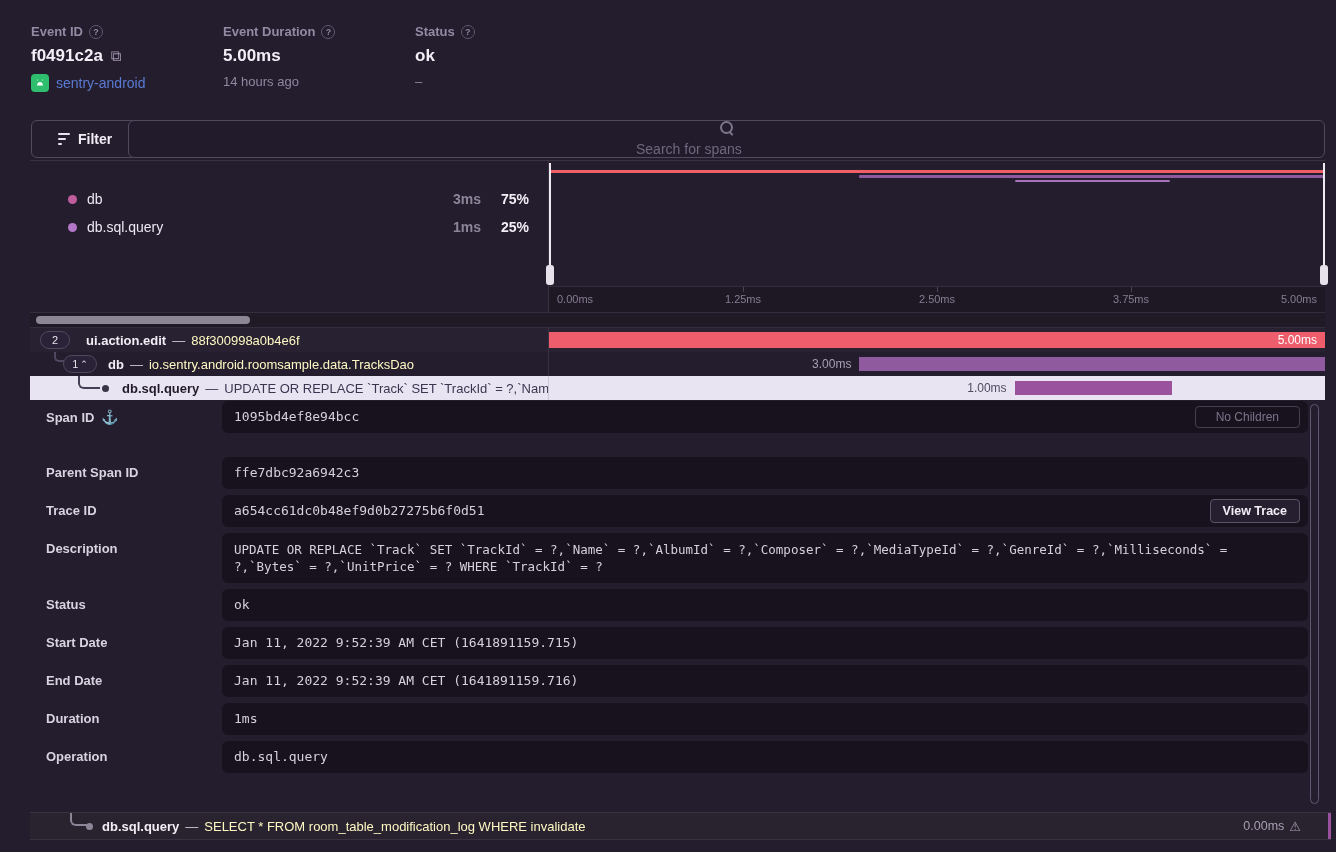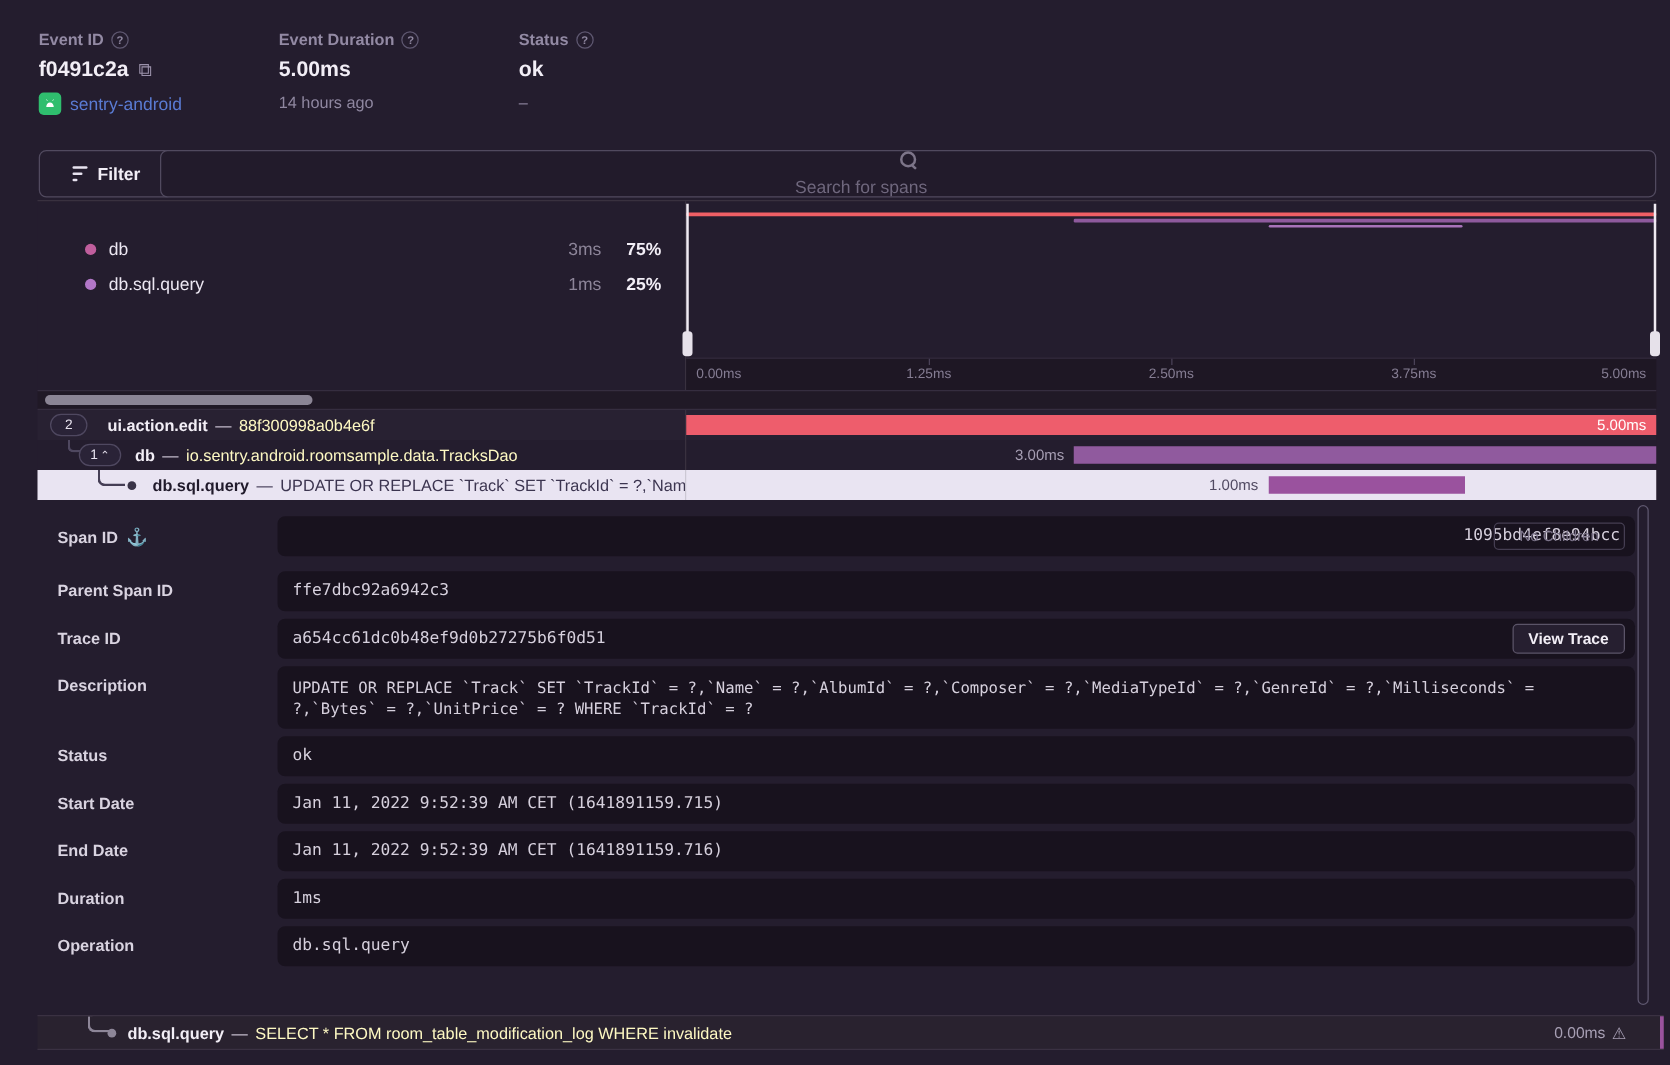--- a/index.html
+++ b/index.html
@@ -43,21 +43,21 @@
     border:2px solid #7d7589; border-radius:50%; }
   .search-icon::after { content:""; position:absolute; left:10px; top:10px; width:5px; height:2px;
     background:#7d7589; border-radius:1px; transform:rotate(45deg); transform-origin:0 0; }
 
   
   .widget { border-top:1px solid #39313f; border-bottom:1px solid #39313f; background:#241d2e; }
   .legend-item { position:absolute; left:0; width:519px; height:24px;
     display:flex; align-items:center; padding:0 20px 0 38px; cursor:pointer; }
   .legend-dot { width:9px; height:9px; border-radius:50%; margin-right:10px; }
   .legend-name { font-size:14px; color:#ece7f2; flex:1; }
-  .legend-dur { font-size:14px; color:#8d8599; width:52px; text-align:right; }
+  .legend-dur { font-size:14px; color:#8d8599; width:52px; text-align:right;font-weight:bold; }
   .legend-pct { font-size:14px; font-weight:bold; color:#f2eef6; width:48px; text-align:right; }
 
   .mm-line { position:absolute; border-radius:1px; }
   .mm-handle-bar { position:absolute; top:2px; width:2px; height:120px; background:#efeaf2; }
   .mm-handle-grip { position:absolute; width:8px; height:20px; border-radius:3px; background:#e6e1ea; top:102px; left:-3px; cursor:ew-resize; }
 
   .axis { border-top:1px solid #352d3f; background:#1e1724; }
   .axis-label { position:absolute; top:6px; font-size:11px; color:#857d93; }
   .axis-tick { position:absolute; top:0; width:1px; height:5px; background:#4a4257; }
 
@@ -267,21 +267,21 @@
         </div>
         <div class="tright">
           <span class="bar-label-left" style="left: 0px; color: rgb(81, 74, 98); width: 60%;"><span>1.00ms</span></span>
           <div class="bar" style="background: rgb(154, 82, 158); left: 60%; width: 20.3%;"></div>
         </div>
       </div>
 
     </div>
   </div>
 
-  <div class="drow" style="top:413px; height:32px;text-align:right;">
+  <div class="drow" style="top:401px; height:32px;">
     <span class="dlabel">
       <span>Span ID</span>
       <span class="anchor-icon">⚓</span>
     </span>
     <div class="dbox mono" style="height:32px;">
       <div class="val">1095bd4ef8e94bcc</div>
       <span class="badge">No Children</span>
     </div>
   </div>
 

